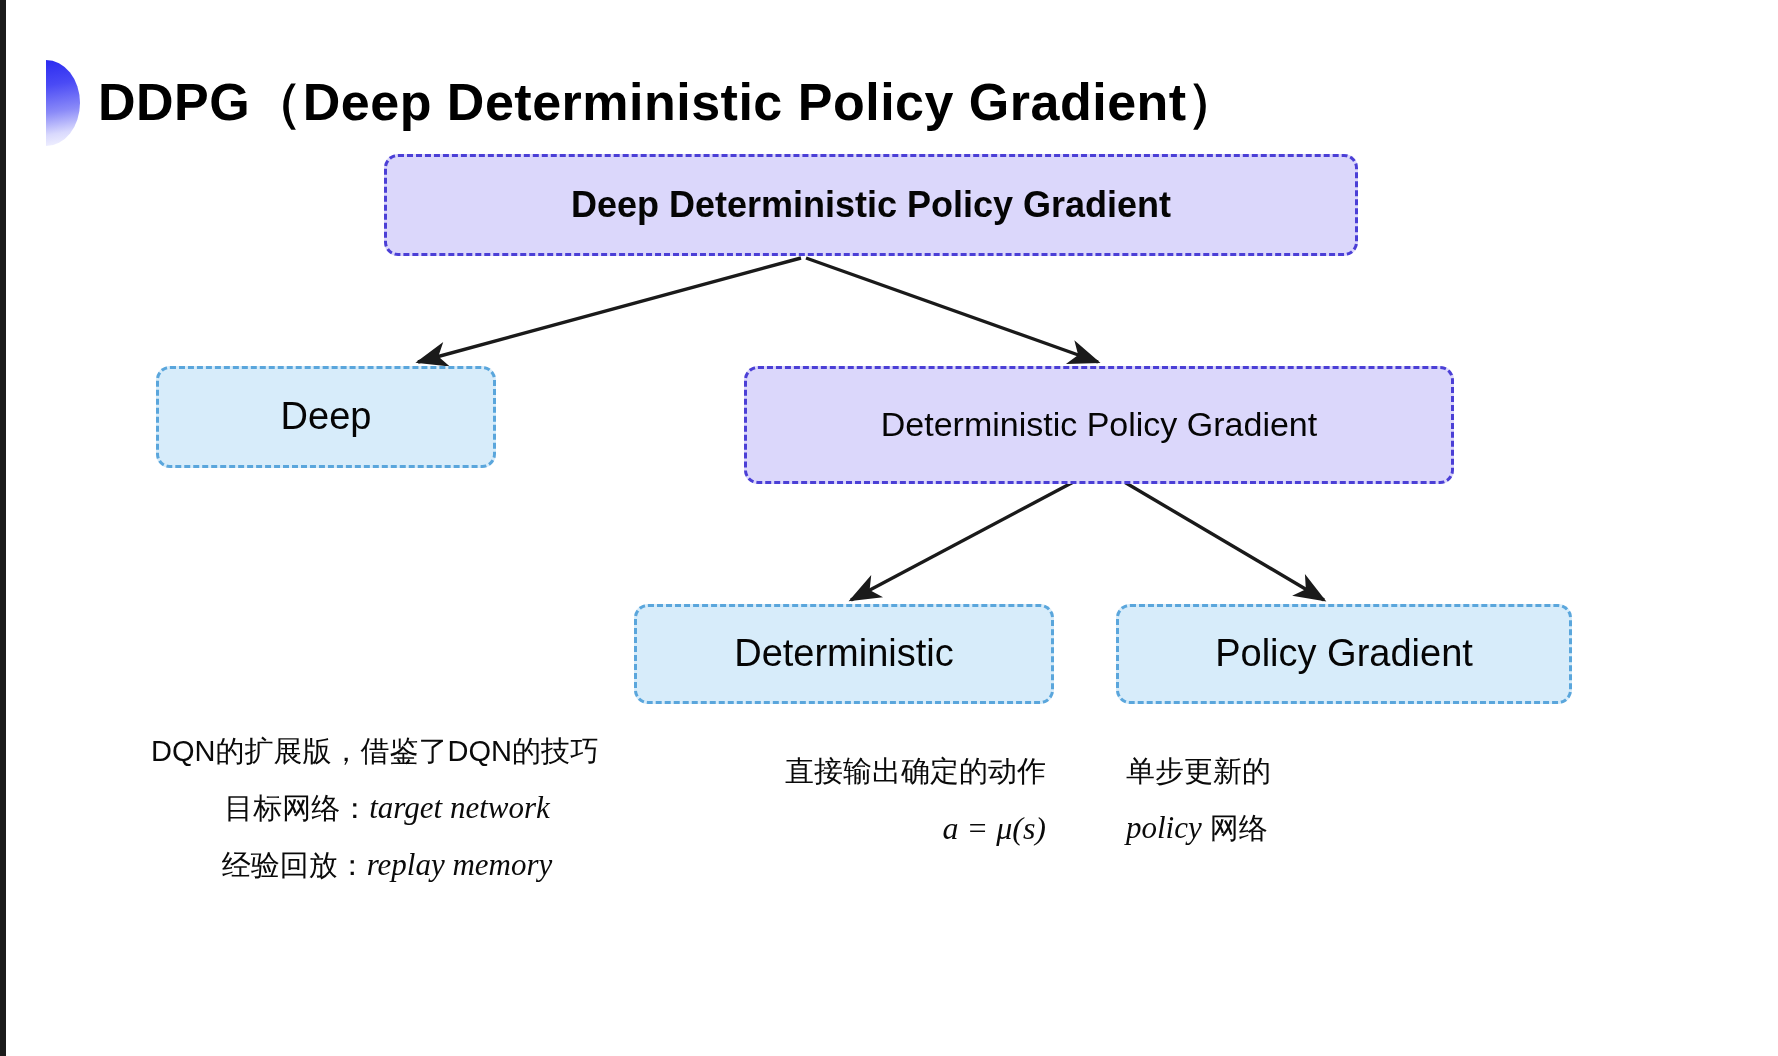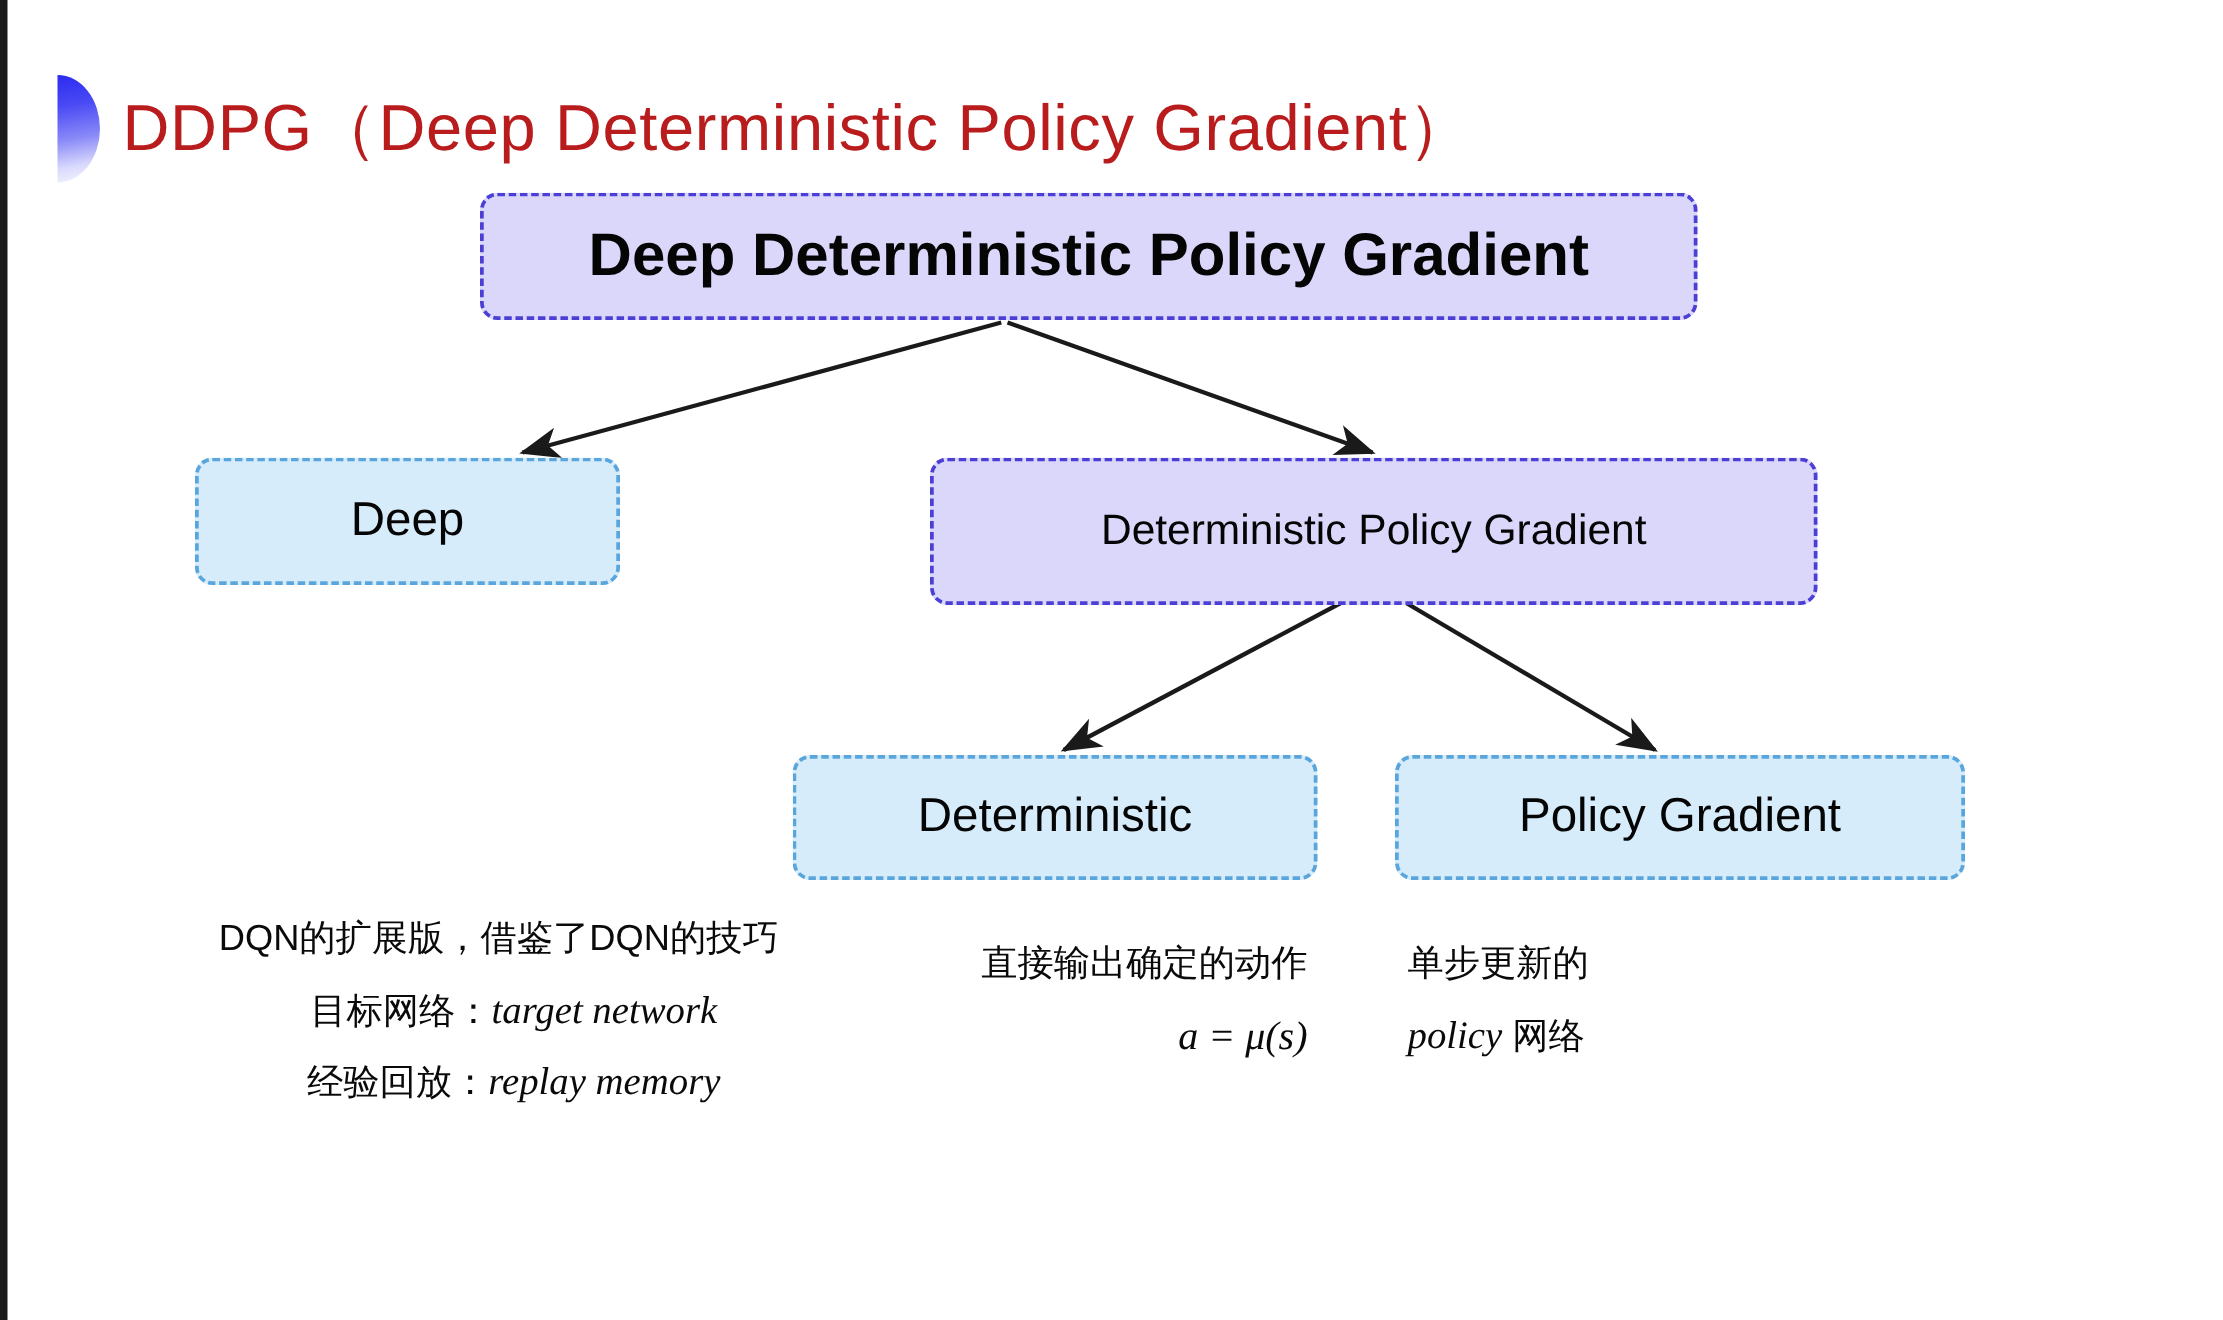--- a/index.html
+++ b/index.html
@@ -32,24 +32,24 @@
     width: 34px;
     height: 86px;
     border-top-right-radius: 34px 43px;
     border-bottom-right-radius: 34px 43px;
     background: linear-gradient(170deg, #2b2bf0 0%, #4a4af5 28%, #8a8af8 58%, #d9d9fd 82%, #f7f7ff 100%);
     flex: none;
   }
   #title-text {
     margin-left: 18px;
     font-size: 52px;
-    color: #b91c1c;
+    color: #000000;
     letter-spacing: 0.5px;
     white-space: nowrap;
-    font-weight: 400;
+    font-weight: 700;
   }
   
   .node {
     position: absolute;
     box-sizing: border-box;
     display: flex;
     align-items: center;
     justify-content: center;
     border-radius: 14px;
     text-align: center;
@@ -60,21 +60,21 @@
     background: #dbd7fb;
     border: 3px dashed #4b3fd6;
   }
   .node-blue {
     background: #d7ecfa;
     border: 3px dashed #5aa6dc;
   }
   #node-root {
     left: 378px;  top: 154px;
     width: 974px; height: 102px;
-    font-size: 48px;
+    font-size: 36px;
     font-weight: 700;
   }
   #node-deep {
     left: 150px;  top: 366px;
     width: 340px; height: 102px;
     font-size: 38px;
   }
   #node-dpg {
     left: 738px;  top: 366px;
     width: 710px; height: 118px;
@@ -103,21 +103,21 @@
     color: #0a0a0a;
     font-size: 29px;
     line-height: 1.85;
   }
   .caption .ital {
     font-family: "Liberation Serif", serif;
     font-style: italic;
     font-size: 31px;
   }
   #caption-deep {
-    left: 133px; top: 725px;
+    left: 109px; top: 725px;
     width: 520px;
     text-align: center;
   }
   #caption-deep .ln1 { text-align: center; }
   #caption-deep .ln2,
   #caption-deep .ln3 {
     text-align: center;
     padding-left: 24px;
   }
   #caption-deterministic {

